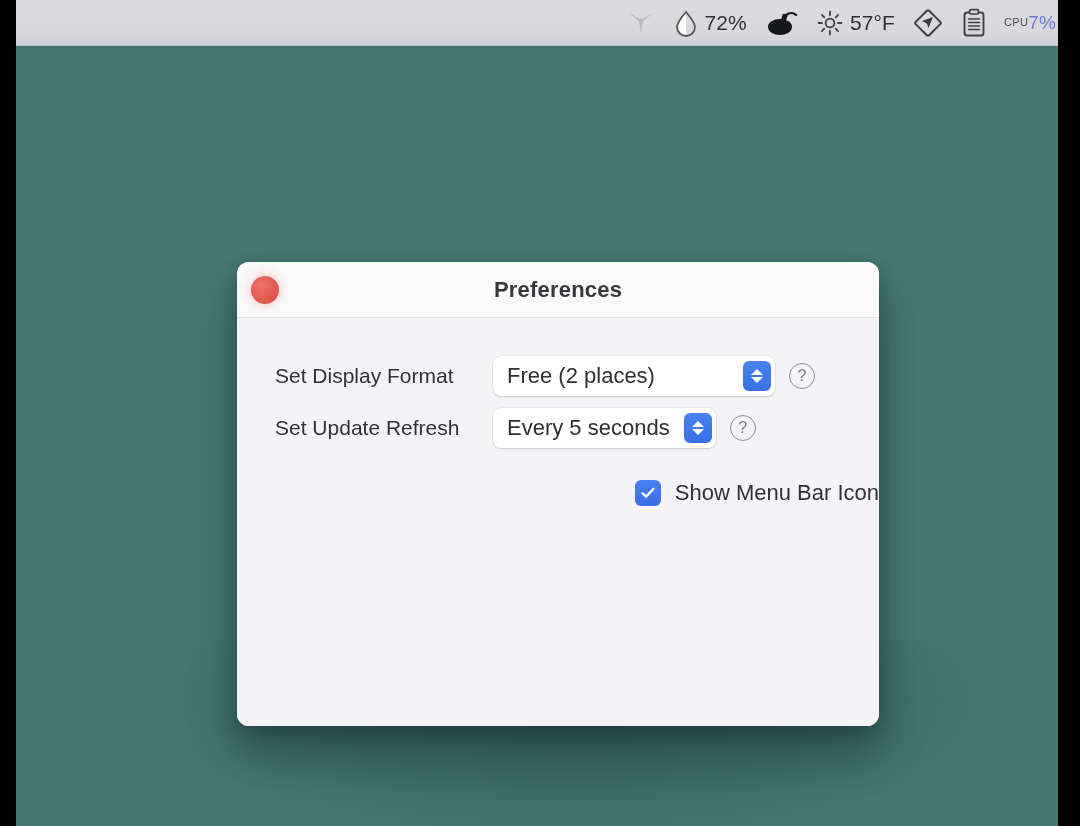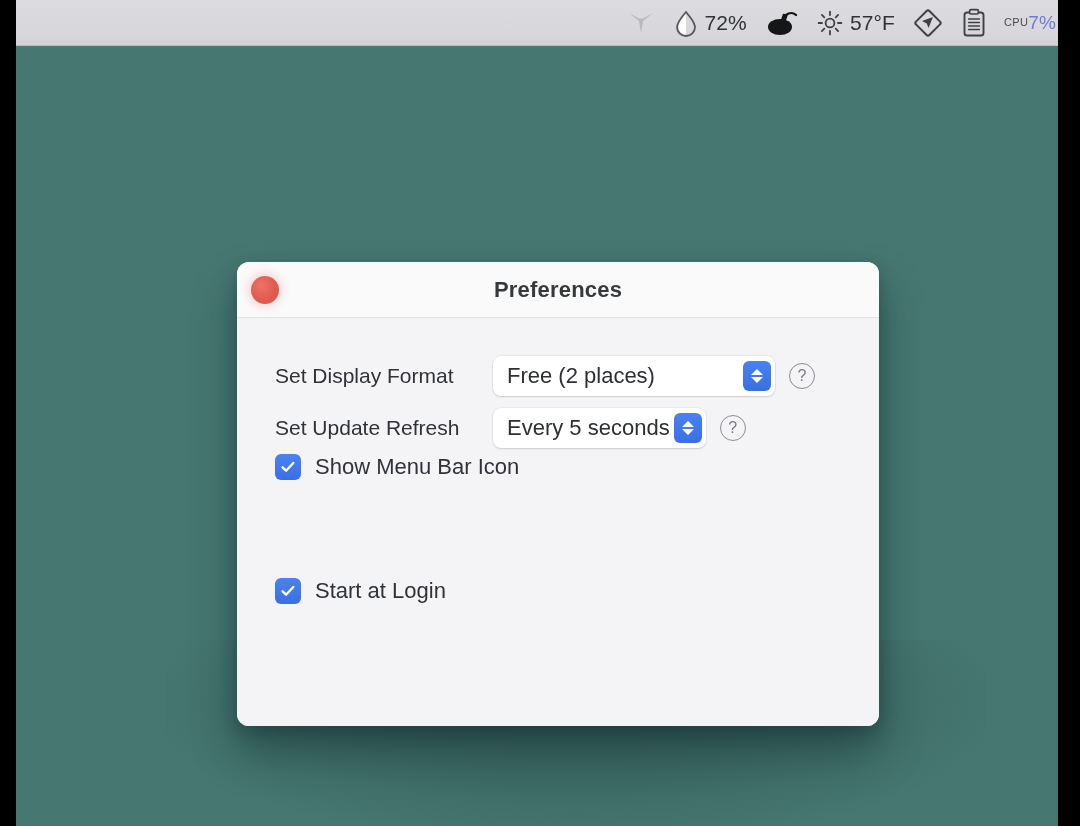--- a/index.html
+++ b/index.html
@@ -163,21 +163,21 @@
   
   .popup {
     display: inline-flex;
     align-items: center;
     height: 40px;
     background: #ffffff;
     border-radius: 8px;
     box-shadow: 0 1px 2px rgba(0,0,0,0.14), 0 0 0 0.5px rgba(0,0,0,0.07);
     padding-left: 14px;
     padding-right: 4px;
-    gap: 4px;
+    gap: 14px;
   }
 
   .popup-value {
     font-size: 22px;
     color: #2d2f33;
     white-space: nowrap;
   }
 
   .stepper {
     width: 28px;
@@ -375,37 +375,29 @@
             <span class="stepper">
               <i class="chev chev-up"></i>
               <i class="chev chev-down"></i>
             </span>
           </div>
 
           <button class="help-btn">?</button>
         </div>
 
 
-        <div class="check-row" style="">
+        <div class="check-row" style="margin-top:26px;justify-content:flex-end;">
           <span class="checkbox">
             <svg width="18" height="18" viewBox="0 0 18 18">
               <path d="M3.6 9.3 L7.1 12.7 L14.3 5" fill="none" stroke="#ffffff" stroke-width="2.4" stroke-linecap="round" stroke-linejoin="round"></path>
             </svg>
           </span>
           <span class="check-label">Show Menu Bar Icon</span>
         </div>
 
-        <div class="check-row" style="margin-top:98px;">
-          <span class="checkbox">
-            <svg width="18" height="18" viewBox="0 0 18 18">
-              <path d="M3.6 9.3 L7.1 12.7 L14.3 5" fill="none" stroke="#ffffff" stroke-width="2.4" stroke-linecap="round" stroke-linejoin="round"></path>
-            </svg>
-          </span>
-          <span class="check-label">Start at Login</span>
-        </div>
 
       </div>
     </div>
 
   </div>
 
   <div id="right-black-band"></div>
 </div>
 
 </body></html>

